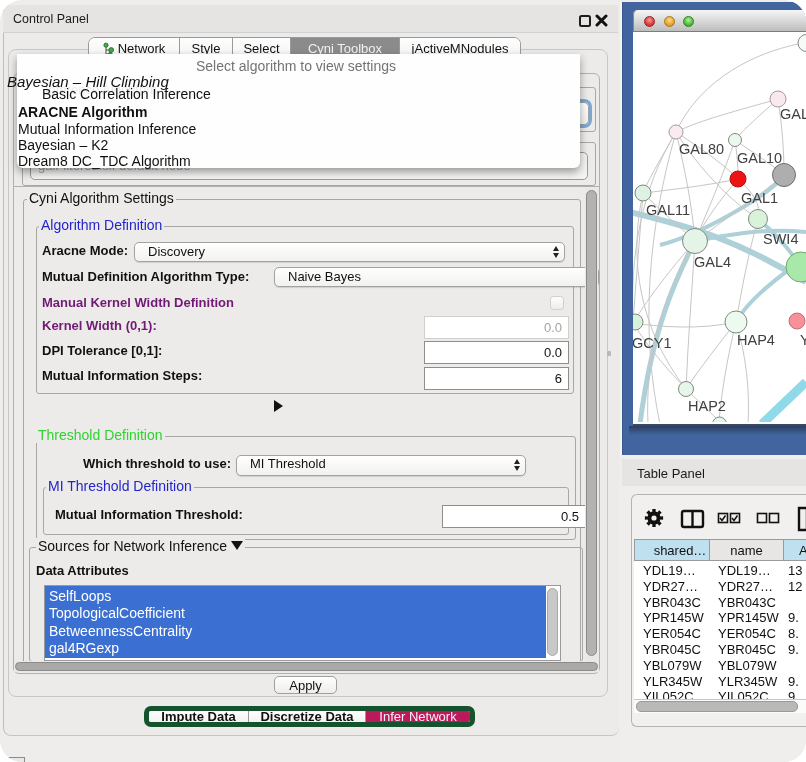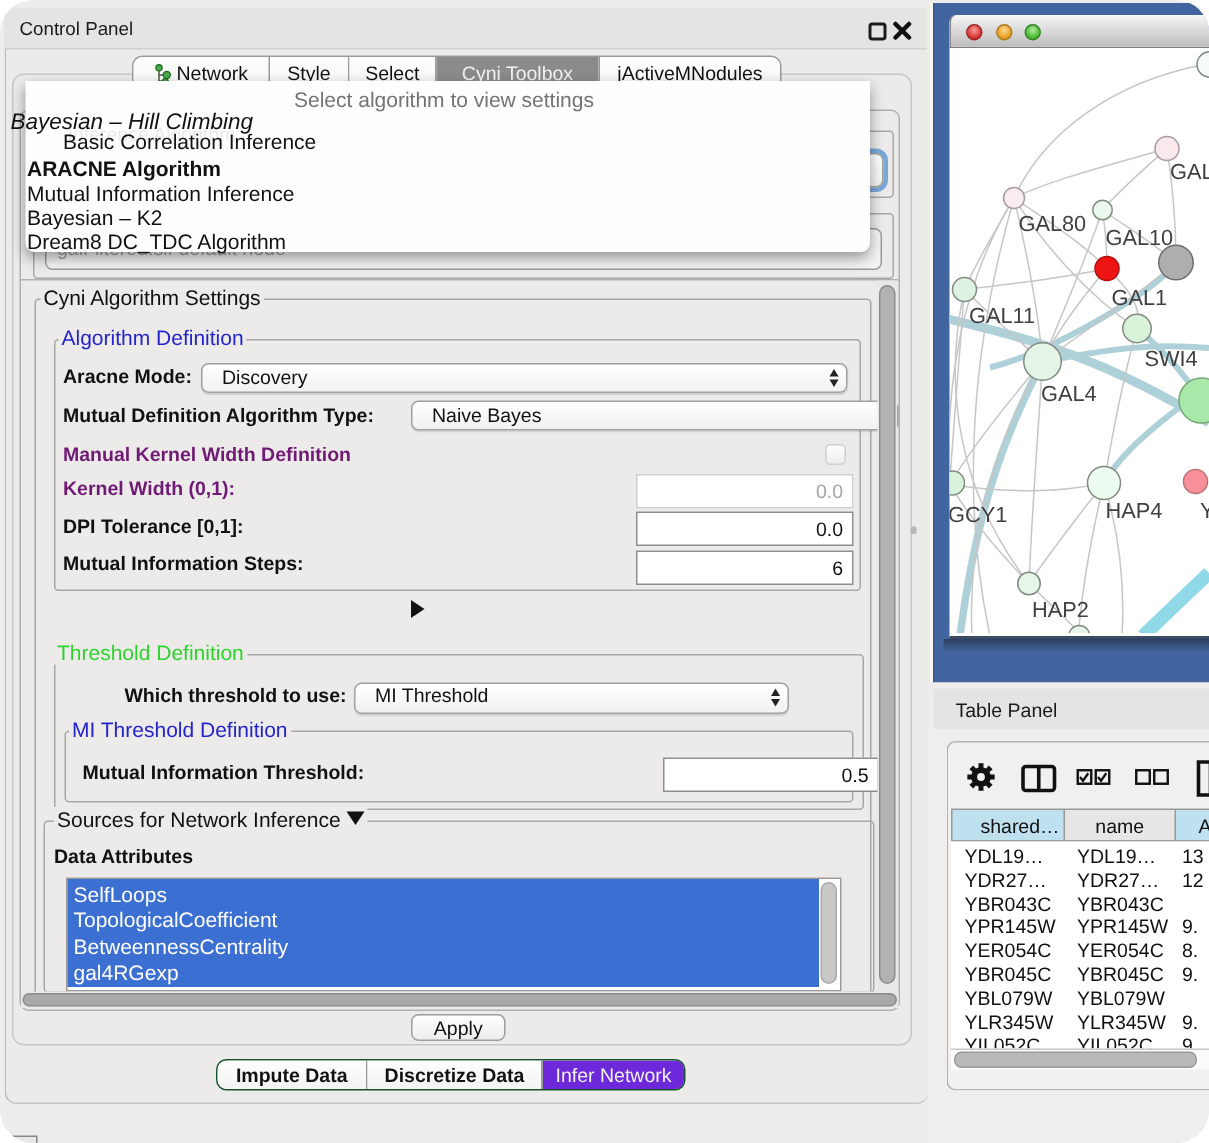--- a/index.html
+++ b/index.html
@@ -115,24 +115,24 @@
   <div class="abs" style="left:547px;top:588px;width:9px;height:66px;background:#c9c8c6;border:1px solid #aaa9a7;border-radius:6px;"></div>
 
   <div class="abs" style="left:14px;top:661px;width:585px;height:11px;background:#e9e8e6;"></div>
   <div class="abs" style="left:15px;top:662px;width:581px;height:7px;background:#aaa9a7;border:1px solid #8b8b89;border-radius:5px;"></div>
 
   <div class="abs" style="left:585px;top:187px;width:13px;height:474px;background:#e9e8e6;"></div>
   <div class="abs" style="left:586px;top:190px;width:9px;height:464px;background:#b3b2b0;border:1px solid #8b8b89;border-radius:6px;"></div>
 
   <div class="abs" style="left:274px;top:676px;width:61px;height:15px;border:1px solid #9f9f9d;border-radius:5px;background:linear-gradient(#ffffff,#ededeb);text-align:center;padding-top:1px;font-size:13px;">Apply</div>
 
-  <div class="abs" style="left:144px;top:706px;height:21px;display:flex;border:1px solid #14532d;border-radius:7px;overflow:hidden;box-sizing:border-box;">
+  <div class="abs" style="left:144px;top:706px;height:21px;display:flex;border:5px solid #14532d;border-radius:7px;overflow:hidden;box-sizing:border-box;">
     <div style="width:100px;border-right:1px solid #9a9a98;display:flex;align-items:center;justify-content:center;background:linear-gradient(#fefefe,#f3f3f1);font-size:13px;font-weight:bold;box-sizing:border-box;">Impute Data</div>
     <div style="width:116px;display:flex;align-items:center;justify-content:center;background:linear-gradient(#fefefe,#f3f3f1);font-size:13px;font-weight:bold;">Discretize Data</div>
-    <div style="width:95px;border-left:1px solid #9a9a98;display:flex;align-items:center;justify-content:center;background:#6d28d9;color:#f2f2f2;font-size:13px;box-sizing:border-box;">Infer Network</div>
+    <div style="width:105px;border-left:1px solid #9a9a98;display:flex;align-items:center;justify-content:center;background:#be185d;color:#f2f2f2;font-size:13px;box-sizing:border-box;">Infer Network</div>
   </div>
 
   <div class="abs" style="left:4px;top:757px;width:19px;height:10px;border:1px solid #8a8a88;background:#e8e8e6;"></div>
 
   <div class="grp" style="left:22px;top:87px;width:572px;height:43px;"></div>
   <div class="abs" style="left:30px;top:102px;width:557px;height:21px;background:linear-gradient(#ffffff,#f1f1ef);border:1px solid #a2a2a0;border-radius:5px;box-shadow:0 0 0 3px #78a7d9;"></div>
   <div class="grp" style="left:22px;top:142px;width:572px;height:42px;"></div>
 
   <div class="abs" style="left:30px;top:152px;width:556px;height:26px;border:1px solid #9a9a98;border-radius:5px;background:#f4f4f2;"></div>
   <div class="abs" style="left:38px;top:158px;width:530px;height:17px;overflow:hidden;color:#a2a2a0;font-size:13px;">galFiltered.sif default node</div>

